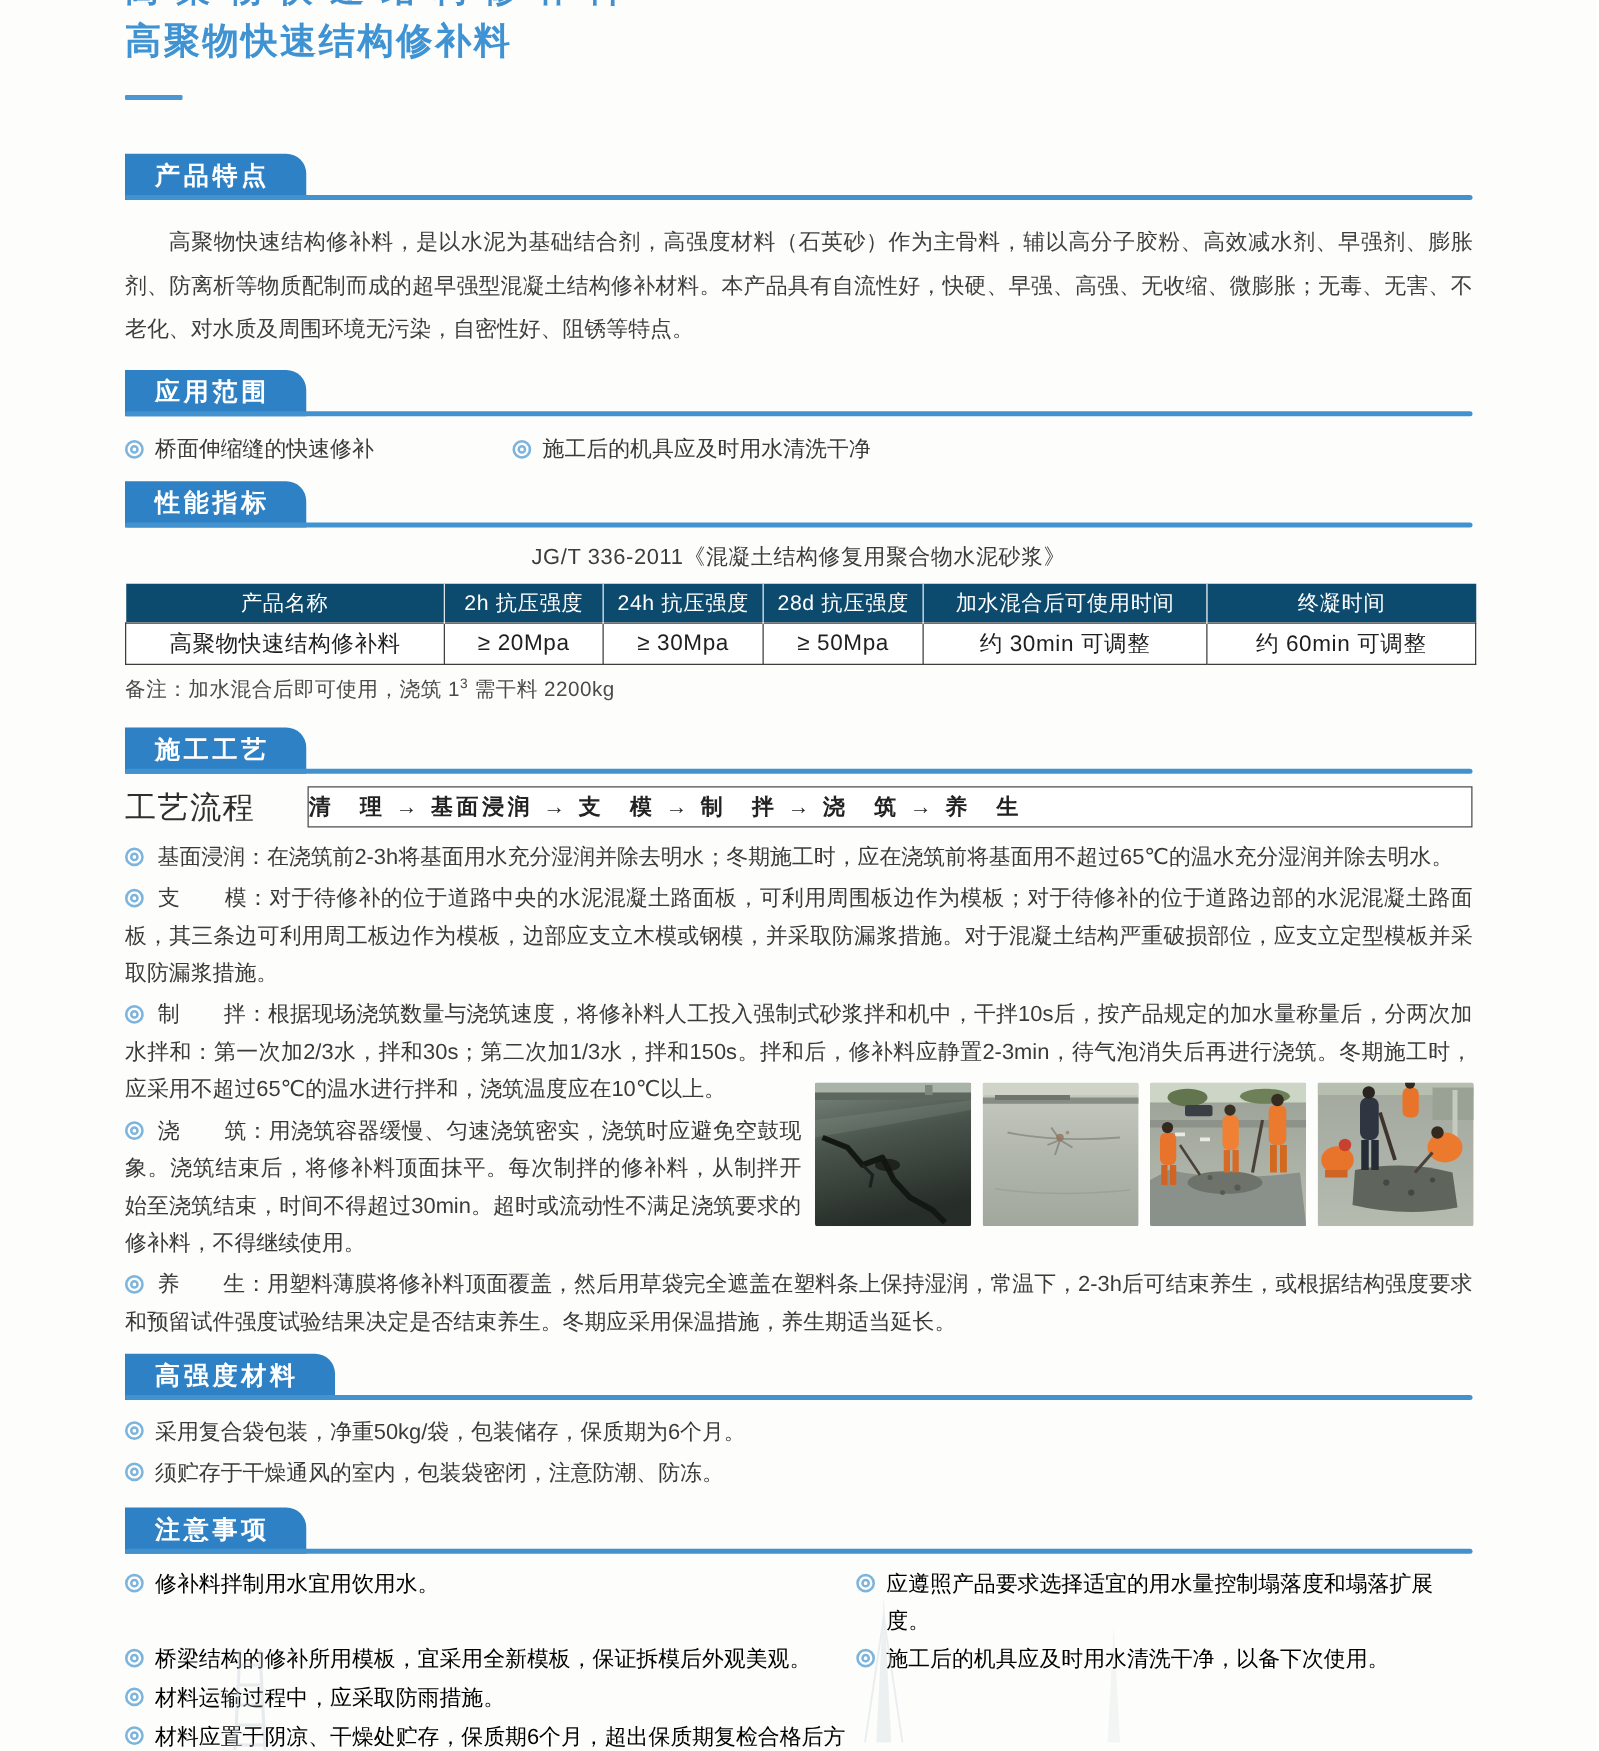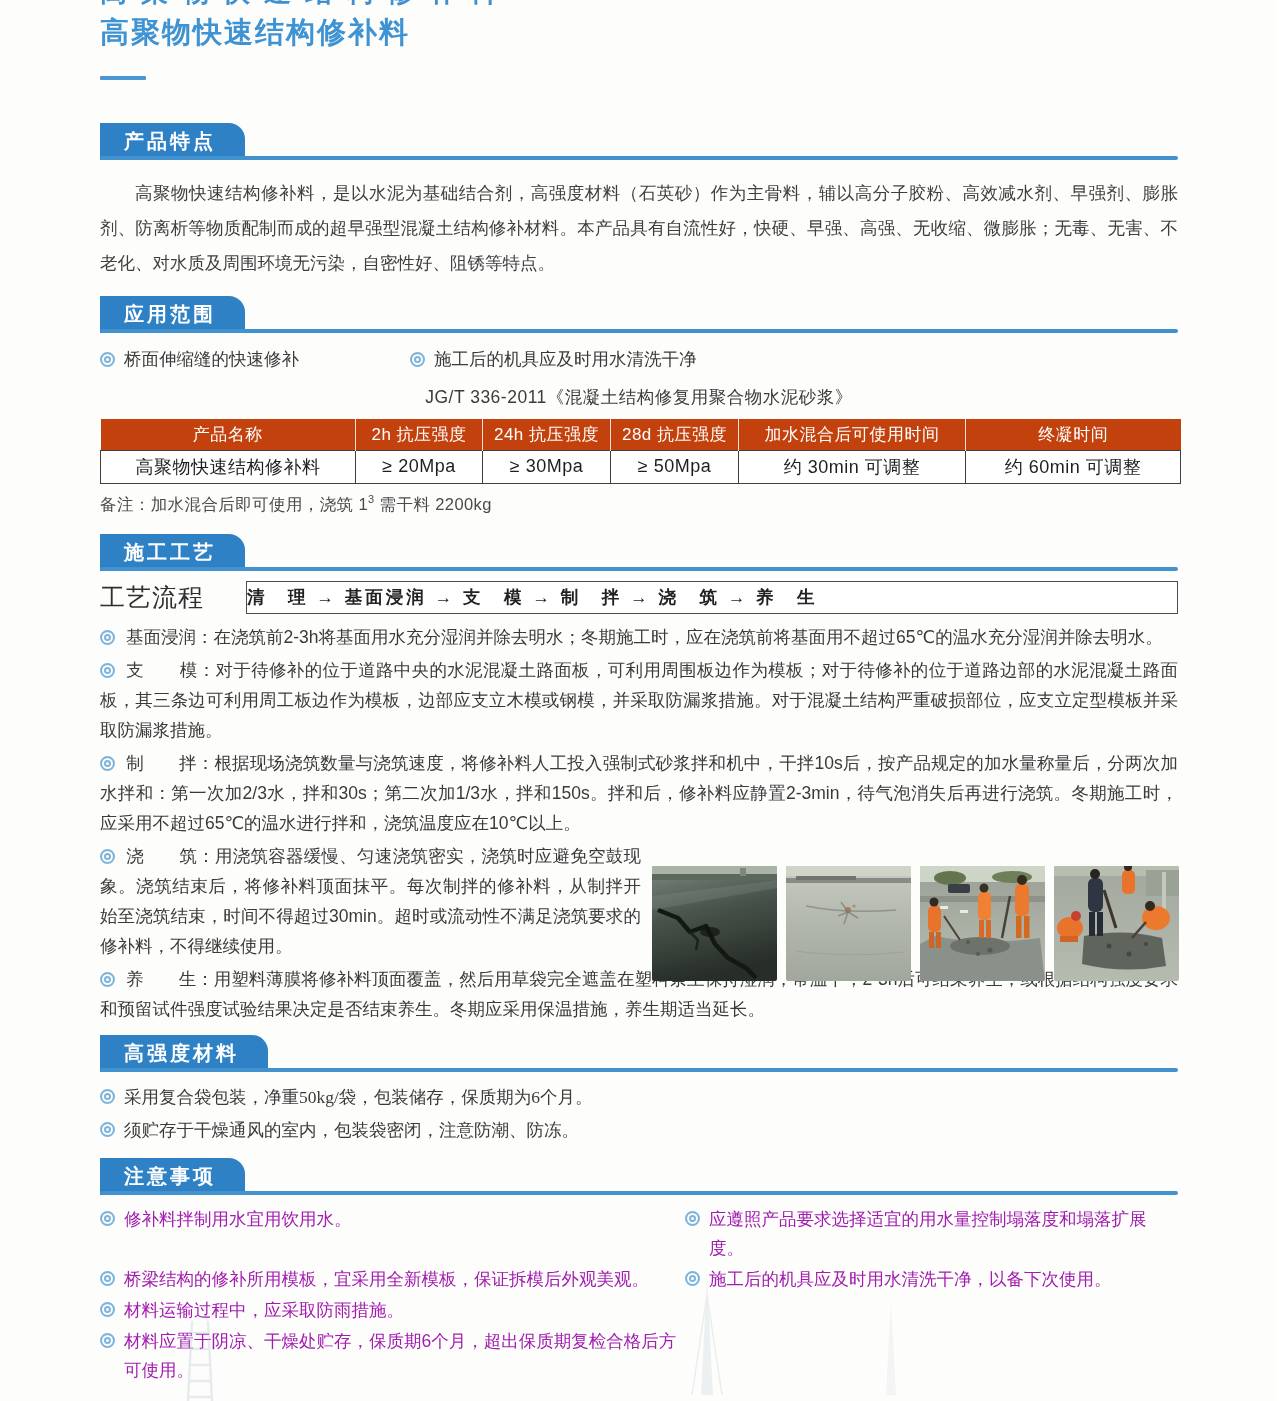--- a/index.html
+++ b/index.html
@@ -42,47 +42,47 @@
           background:#fff; box-shadow: inset 0 0 0 2px #ffffff, inset 0 0 0 4px #7db4dc;
           margin-right:9px; vertical-align:-2px; flex:none; }
 
   .app-row { margin-top:11px; display:flex; font-size:17.5px; line-height:30px; color:#3a3a3a; }
   .app-item { display:flex; align-items:center; }
   .app-item:first-child { width:310px; }
 
   .standard-line { margin-top:11px; text-align:center; font-size:17.5px; color:#3c3c3c; letter-spacing:.5px; }
 
   table.perf { margin-top:10px; width:1080px; border-collapse:collapse; table-layout:fixed; }
-  table.perf th { background:#c2410c; color:#ffffff; font-size:17px; font-weight:500;
+  table.perf th { background:#0c4a6e; color:#ffffff; font-size:17px; font-weight:500;
                   height:31px; border-left:1.5px solid rgba(255,255,255,.85); letter-spacing:.5px; }
   table.perf th:first-child { border-left:none; }
   table.perf td { background:#fff; color:#1f1f1f; font-size:18px; font-weight:500;
                   height:33px; text-align:center; border:1px solid #3f3f3f; letter-spacing:.5px; }
   .perf-note { margin-top:9px; font-size:16.5px; color:#4a4a4a; letter-spacing:.4px; }
   .perf-note sup { font-size:11px; }
 
   .flow-row { margin-top:10px; display:flex; align-items:center; }
   .flow-label { width:146px; font-size:25px; color:#2f2f2f; letter-spacing:1px; flex:none; }
   .flow-box { flex:1; border:1.5px solid #4c4c4c; height:33px; line-height:30px; 
               font-size:17.5px; font-weight:600; color:#222; letter-spacing:3px; background:#fff; }
 
   .steps { margin-top:8px; }
   .step { font-size:17.5px; line-height:30px; color:#3a3a3a; text-align:justify; margin:3px 0; }
   .step .ring { margin-right:11px; }
   .step.narrow { width:541px; }
 
   .photos { position:absolute; left:652px; top:866px; display:flex; gap:9px; }
   .photo { width:125px; height:115px; border-radius:2px; overflow:hidden; flex:none; }
 
-  .pkg-items { margin-top:10px;font-family:Liberation Serif, serif; }
+  .pkg-items { margin-top:10px; }
   .pkg-item { display:flex; align-items:flex-start; font-size:17.5px; line-height:30px; color:#3a3a3a; margin-bottom:3px; }
   .pkg-item .ring { margin-top:7px; }
 
   .notes-grid { margin-top:10px; display:grid; grid-template-columns:585px 1fr; row-gap:2px; }
-  .note-item { display:flex; align-items:flex-start; font-size:17.5px; line-height:29px; color:#a21caf; }
+  .note-item { display:flex; align-items:flex-start; font-size:17.5px; line-height:29px; color:#000000; }
   .note-item .ring { margin-top:6px; }
   .note-item.col-l { grid-column:1; }
   .note-item.col-r { grid-column:2; }
 
   .watermark { position:absolute; opacity:.45; pointer-events:none; }
 </style>
 </head>
 <body>
 
 <div class="page">
@@ -109,20 +109,24 @@
       <span class="app-item">
         <span class="ring"></span>
         <span>桥面伸缩缝的快速修补</span>
       </span>
       <span class="app-item">
         <span class="ring"></span>
         <span>施工后的机具应及时用水清洗干净</span>
       </span>
     </div>
 
+    <div class="sec-head mt-performance">
+      <span class="sec-tab">性能指标</span>
+      <span class="sec-rule"></span>
+    </div>
     <div class="standard-line">JG/T 336-2011《混凝土结构修复用聚合物水泥砂浆》</div>
 
     <table class="perf">
       <colgroup>
         <col style="width:255px">
           <col style="width:127px">
           <col style="width:128px">
         <col style="width:128px">
           <col style="width:227px">
           <col style="width:215px">

